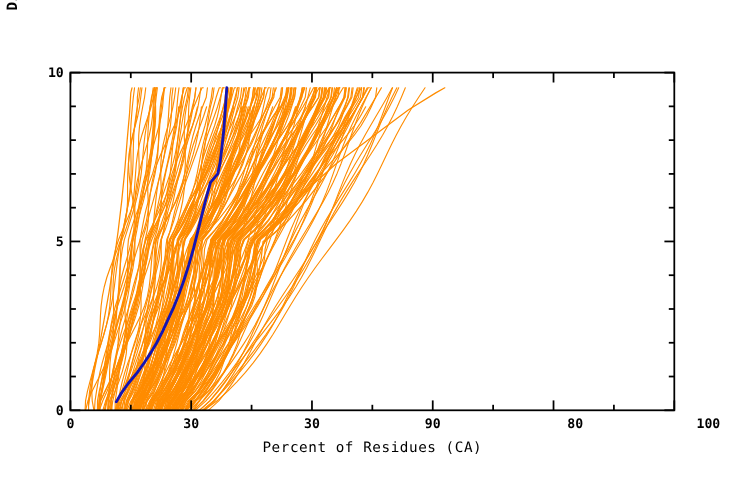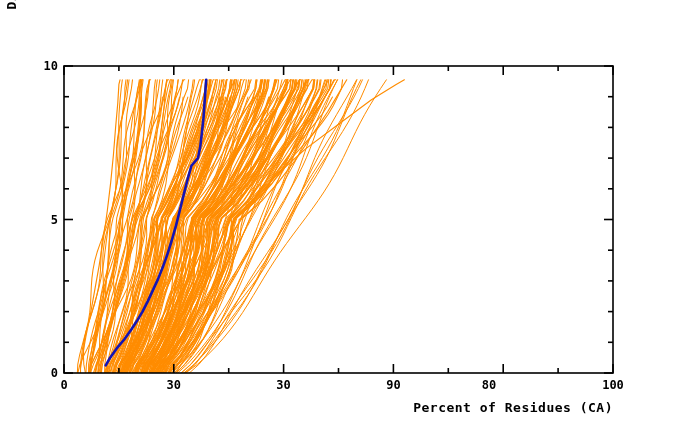--- a/index.html
+++ b/index.html
@@ -34,23 +34,23 @@
   #plot-svg {
     position: absolute;
     left: 0;
     top: 0;
   }
   #x-axis-label {
     position: absolute;
     left: 64px;
     top: 400px;
     width: 549px;
-    text-align: right;
+    text-align: center;
     font-size: 13px;
-    font-weight: bold;
+    font-weight: normal;
     font-family: "DejaVu Sans Mono", "Liberation Mono", monospace;
     letter-spacing: 0.5px;
   }
   #y-axis-label {
     position: absolute;
     left: 4px;
     top: 66px;
     width: 307px;
     height: 22px;
     transform: rotate(-90deg);
@@ -347,20 +347,20 @@
   </svg>
 
   <div id="x-axis-label">Percent of Residues (CA)</div>
   <div id="y-axis-label">Distance Cutoff, A</div>
 
   <div id="tick-label-layer">
       <div class="tick-label xtick-label" style="left: 64px;">0</div>
       <div class="tick-label xtick-label" style="left: 173.8px;">30</div>
       <div class="tick-label xtick-label" style="left: 283.6px;">30</div>
       <div class="tick-label xtick-label" style="left: 393.4px;">90</div>
-      <div class="tick-label xtick-label" style="left: 489px;">80</div>
-      <div class="tick-label xtick-label" style="left: 613px;">100</div>
+      <div class="tick-label xtick-label" style="left: 523px;">80</div>
+      <div class="tick-label xtick-label" style="left: 644px;">100</div>
       <div class="tick-label ytick-label" style="top: 373px;">0</div>
       <div class="tick-label ytick-label" style="top: 219.5px;">5</div>
       <div class="tick-label ytick-label" style="top: 66px;">10</div>
     </div>
 
 </div>
 
 </body></html>

